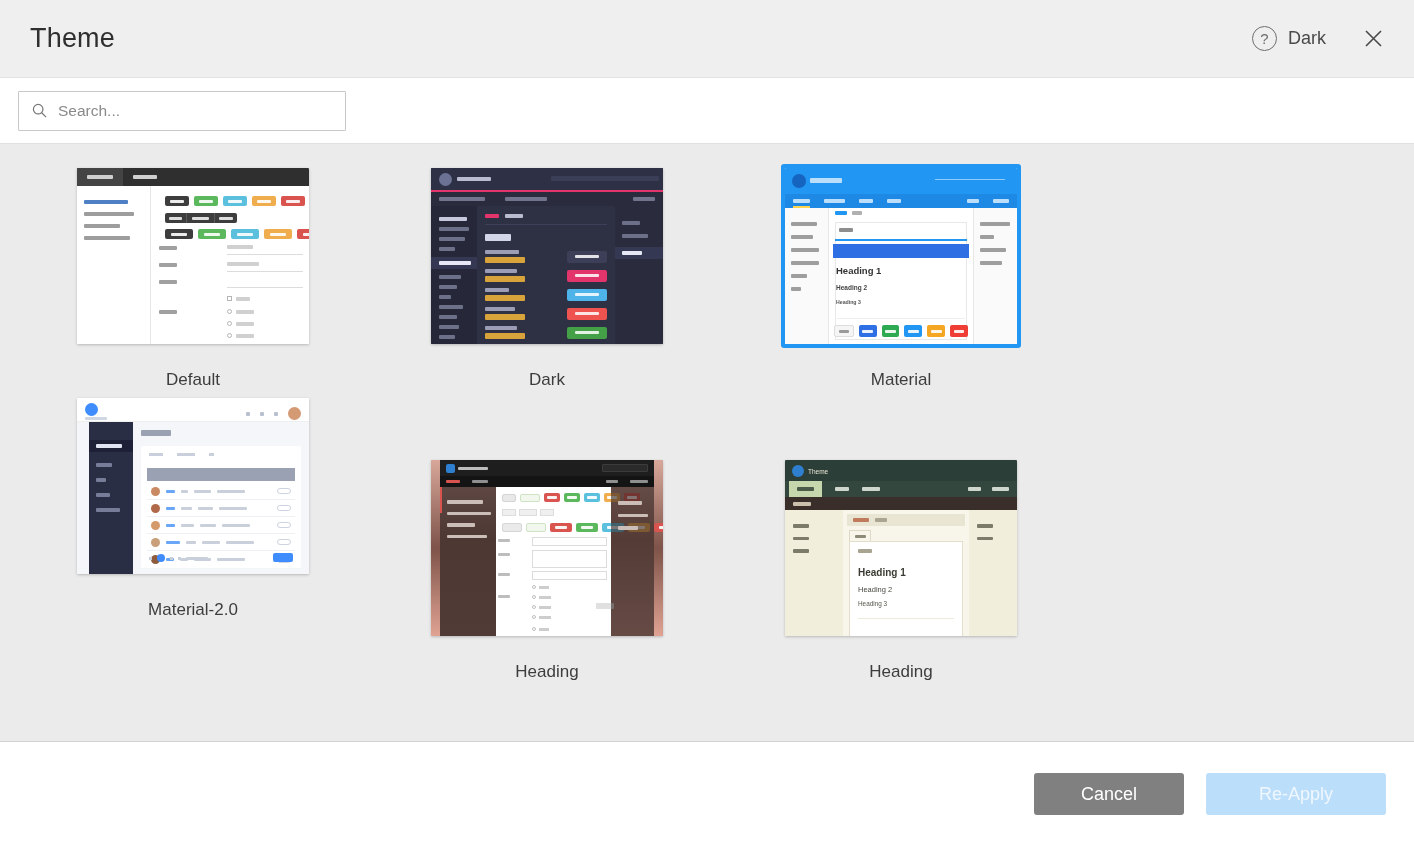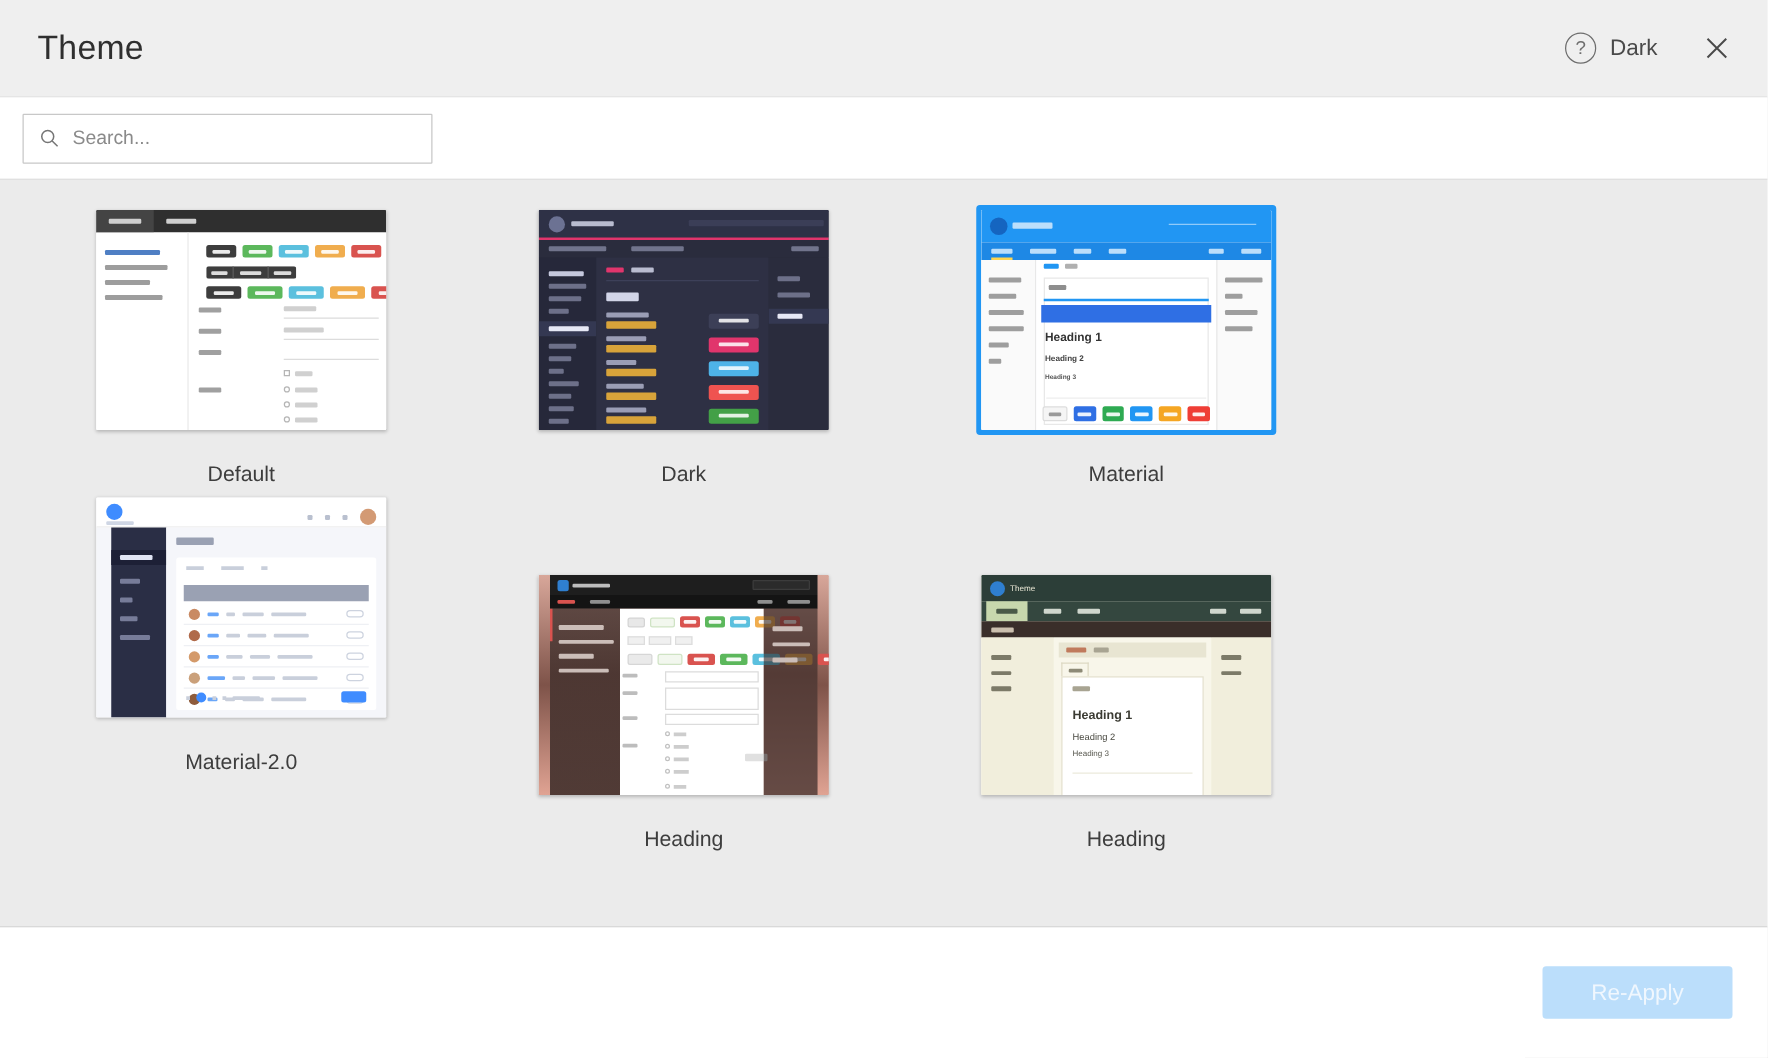--- a/index.html
+++ b/index.html
@@ -220,21 +220,21 @@
   .vt-h2 { position:absolute;left:8px;top:43px;font-size:7.5px;font-weight:400;color:#4a4a42;}
   .vt-h3 { position:absolute;left:8px;top:58px;font-size:6.4px;font-weight:400;color:#56564d;}
   .vt-hr { position:absolute;left:8px;right:8px;top:76px;height:1px;background:#eceadb;}
 
   
   .footer { flex:0 0 104px; background:#fff; display:flex; align-items:center;
     justify-content:flex-end; padding-right:28px; gap:22px; }
   .btn-cancel { background:#808080; color:#fff; border:none; border-radius:3px;
     width:150px; height:42px; font-size:18px; cursor:pointer; font-family:"Liberation Sans", sans-serif;}
   .btn-reapply { background:#bbdefb; color:#f0f7fe; border:none; border-radius:3px;
-    width:152px; height:42px; font-size:18px; cursor:pointer; font-family:"Liberation Sans", sans-serif;}
+    width:180px; height:42px; font-size:18px; cursor:pointer; font-family:"Liberation Sans", sans-serif;}
 </style>
 </head>
 <body>
 
 <div class="dialog">
 
   <div class="header">
     <div class="title">Theme</div>
     <div class="header-spacer"></div>
     <div class="help-btn">
@@ -774,16 +774,17 @@
             </div>
           </div>
         </div>
         <div class="theme-label">Heading</div>
       </div>
 
     </div>
   </div>
 
   <div class="footer">
+    <button class="btn-cancel">Cancel</button>
     <button class="btn-reapply">Re-Apply</button>
   </div>
 
 </div>
 
 </body></html>

